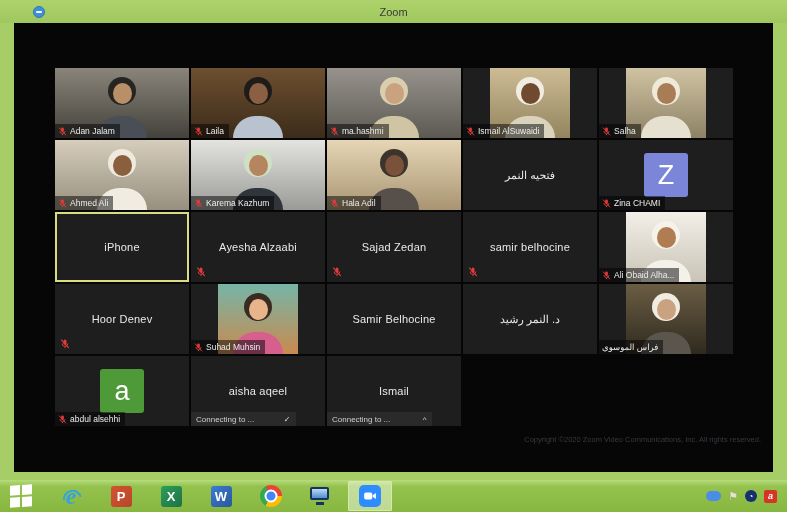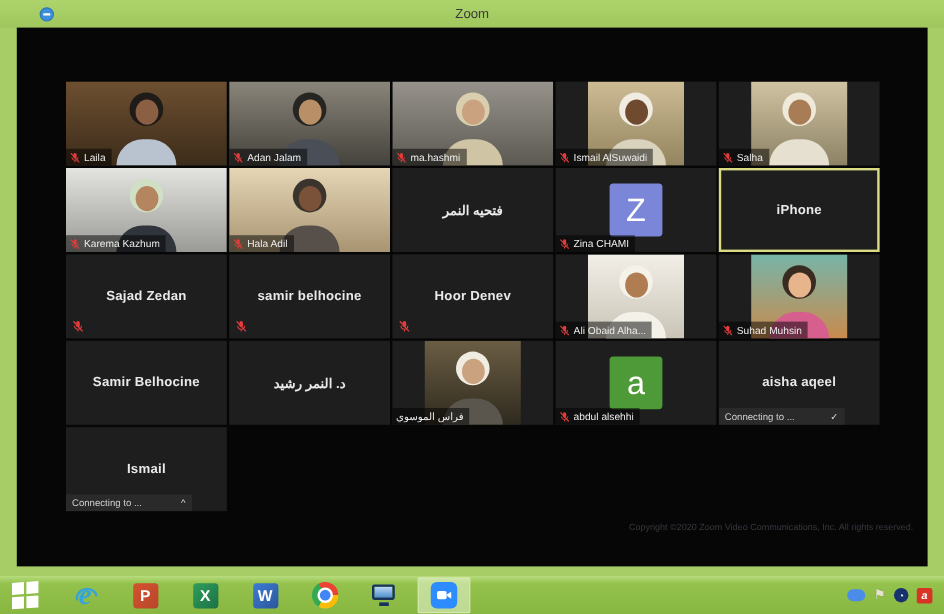--- a/index.html
+++ b/index.html
@@ -43,21 +43,21 @@
   .torso{position:absolute;left:50%;bottom:-4px;width:50px;height:26px;margin-left:-25px;border-radius:22px 22px 0 0;}
   
   .avatar{
     position:absolute;left:50%;top:50%;transform:translate(-50%,-50%);
     width:44px;height:44px;border-radius:3px;display:flex;align-items:center;justify-content:center;
   }
   .avatar-letter{color:#fff;font-size:27px;line-height:1;}
   
   .center-name{
     position:absolute;inset:0;display:flex;align-items:center;justify-content:center;
-    color:#e9e9e9;font-size:11px;font-weight:bold;letter-spacing:.2px;text-align:center;padding:0 6px;
+    color:#e9e9e9;font-size:11px;font-weight:normal;letter-spacing:.2px;text-align:center;padding:0 6px;
   }
   
   .badge{
     position:absolute;left:0;bottom:0;max-width:96%;
     background:rgba(0,0,0,0.5);display:flex;align-items:center;gap:3px;
     padding:2px 5px 2px 3px;box-sizing:border-box;
   }
   .badge-name{
     color:#ececec;font-size:8.5px;white-space:nowrap;overflow:hidden;text-overflow:ellipsis;
   }
@@ -124,60 +124,60 @@
 <body>
 
 <div class="titlebar">
   <div class="title-menu-btn"></div>
   <div class="title-text">Zoom</div>
 </div>
 
 <div class="app-window">
   <div class="video-grid">
       <div class="tile">
+    <div class="scene" style="background: linear-gradient(rgb(138, 133, 122), rgb(68, 66, 60));">
+      <div class="headwear" style="background: rgb(38, 37, 34);"></div>
+      <div class="head" style="background: rgb(185, 143, 104);"></div>
+      <div class="torso" style="background: rgb(73, 78, 87);"></div>
+    </div>
+
+    <div class="badge">
+      <span class="mic">
+        <svg width="9" height="9" viewBox="0 0 12 12">
+          <rect x="4.2" y="0.6" width="3.6" height="6.2" rx="1.8" fill="#e23b3b"></rect>
+          <path d="M2.6 5.4a3.4 3.4 0 0 0 6.8 0" stroke="#e23b3b" fill="none" stroke-width="1.1"></path>
+          <line x1="6" y1="8.8" x2="6" y2="11" stroke="#e23b3b" stroke-width="1.1"></line>
+          <line x1="1.4" y1="0.8" x2="10.6" y2="11" stroke="#e23b3b" stroke-width="1.3"></line>
+        </svg>
+      </span>
+      <span class="badge-name">Adan Jalam</span>
+    </div>
+
+  </div>
+      <div class="tile">
     <div class="scene" style="background: linear-gradient(rgb(109, 79, 48), rgb(60, 44, 26));">
       <div class="headwear" style="background: rgb(31, 27, 24);"></div>
       <div class="head" style="background: rgb(138, 95, 67);"></div>
       <div class="torso" style="background: rgb(185, 195, 207);"></div>
     </div>
 
     <div class="badge">
       <span class="mic">
         <svg width="9" height="9" viewBox="0 0 12 12">
           <rect x="4.2" y="0.6" width="3.6" height="6.2" rx="1.8" fill="#e23b3b"></rect>
           <path d="M2.6 5.4a3.4 3.4 0 0 0 6.8 0" stroke="#e23b3b" fill="none" stroke-width="1.1"></path>
           <line x1="6" y1="8.8" x2="6" y2="11" stroke="#e23b3b" stroke-width="1.1"></line>
           <line x1="1.4" y1="0.8" x2="10.6" y2="11" stroke="#e23b3b" stroke-width="1.3"></line>
         </svg>
       </span>
       <span class="badge-name">Laila</span>
     </div>
 
   </div>
       <div class="tile">
-    <div class="scene" style="background: linear-gradient(rgb(138, 133, 122), rgb(68, 66, 60));">
-      <div class="headwear" style="background: rgb(38, 37, 34);"></div>
-      <div class="head" style="background: rgb(185, 143, 104);"></div>
-      <div class="torso" style="background: rgb(73, 78, 87);"></div>
-    </div>
-
-    <div class="badge">
-      <span class="mic">
-        <svg width="9" height="9" viewBox="0 0 12 12">
-          <rect x="4.2" y="0.6" width="3.6" height="6.2" rx="1.8" fill="#e23b3b"></rect>
-          <path d="M2.6 5.4a3.4 3.4 0 0 0 6.8 0" stroke="#e23b3b" fill="none" stroke-width="1.1"></path>
-          <line x1="6" y1="8.8" x2="6" y2="11" stroke="#e23b3b" stroke-width="1.1"></line>
-          <line x1="1.4" y1="0.8" x2="10.6" y2="11" stroke="#e23b3b" stroke-width="1.3"></line>
-        </svg>
-      </span>
-      <span class="badge-name">Adan Jalam</span>
-    </div>
-
-  </div>
-      <div class="tile">
     <div class="scene" style="background: linear-gradient(rgb(151, 147, 140), rgb(92, 89, 83));">
       <div class="headwear" style="background: rgb(217, 207, 174);"></div>
       <div class="head" style="background: rgb(202, 162, 127);"></div>
       <div class="torso" style="background: rgb(207, 197, 164);"></div>
     </div>
 
     <div class="badge">
       <span class="mic">
         <svg width="9" height="9" viewBox="0 0 12 12">
           <rect x="4.2" y="0.6" width="3.6" height="6.2" rx="1.8" fill="#e23b3b"></rect>
@@ -224,20 +224,40 @@
           <path d="M2.6 5.4a3.4 3.4 0 0 0 6.8 0" stroke="#e23b3b" fill="none" stroke-width="1.1"></path>
           <line x1="6" y1="8.8" x2="6" y2="11" stroke="#e23b3b" stroke-width="1.1"></line>
           <line x1="1.4" y1="0.8" x2="10.6" y2="11" stroke="#e23b3b" stroke-width="1.3"></line>
         </svg>
       </span>
       <span class="badge-name">Salha</span>
     </div>
 
   </div>
       <div class="tile">
+    <div class="scene" style="background: linear-gradient(rgb(214, 205, 188), rgb(151, 144, 126));">
+      <div class="headwear" style="background: rgb(239, 234, 224);"></div>
+      <div class="head" style="background: rgb(138, 95, 61);"></div>
+      <div class="torso" style="background: rgb(240, 236, 226);"></div>
+    </div>
+
+    <div class="badge">
+      <span class="mic">
+        <svg width="9" height="9" viewBox="0 0 12 12">
+          <rect x="4.2" y="0.6" width="3.6" height="6.2" rx="1.8" fill="#e23b3b"></rect>
+          <path d="M2.6 5.4a3.4 3.4 0 0 0 6.8 0" stroke="#e23b3b" fill="none" stroke-width="1.1"></path>
+          <line x1="6" y1="8.8" x2="6" y2="11" stroke="#e23b3b" stroke-width="1.1"></line>
+          <line x1="1.4" y1="0.8" x2="10.6" y2="11" stroke="#e23b3b" stroke-width="1.3"></line>
+        </svg>
+      </span>
+      <span class="badge-name">Ahmed Ali</span>
+    </div>
+
+  </div>
+      <div class="tile">
     <div class="scene" style="background: linear-gradient(rgb(227, 227, 224), rgb(154, 154, 150));">
       <div class="headwear" style="background: rgb(207, 224, 196);"></div>
       <div class="head" style="background: rgb(181, 133, 96);"></div>
       <div class="torso" style="background: rgb(48, 52, 59);"></div>
     </div>
 
     <div class="badge">
       <span class="mic">
         <svg width="9" height="9" viewBox="0 0 12 12">
           <rect x="4.2" y="0.6" width="3.6" height="6.2" rx="1.8" fill="#e23b3b"></rect>
@@ -294,49 +314,49 @@
     </div>
 
   </div>
       <div class="tile active">
 
     <div class="center-name">iPhone</div>
 
   </div>
       <div class="tile">
 
-    <div class="center-name">Sajad Zedan</div>
+    <div class="center-name">Ayesha Alzaabi</div>
 
     <span class="mic-solo">
       <svg width="10" height="10" viewBox="0 0 12 12">
         <rect x="4.2" y="0.6" width="3.6" height="6.2" rx="1.8" fill="#e23b3b"></rect>
         <path d="M2.6 5.4a3.4 3.4 0 0 0 6.8 0" stroke="#e23b3b" fill="none" stroke-width="1.1"></path>
         <line x1="6" y1="8.8" x2="6" y2="11" stroke="#e23b3b" stroke-width="1.1"></line>
         <line x1="1.4" y1="0.8" x2="10.6" y2="11" stroke="#e23b3b" stroke-width="1.3"></line>
       </svg>
     </span>
 
   </div>
       <div class="tile">
 
-    <div class="center-name">samir belhocine</div>
+    <div class="center-name">Sajad Zedan</div>
 
     <span class="mic-solo">
       <svg width="10" height="10" viewBox="0 0 12 12">
         <rect x="4.2" y="0.6" width="3.6" height="6.2" rx="1.8" fill="#e23b3b"></rect>
         <path d="M2.6 5.4a3.4 3.4 0 0 0 6.8 0" stroke="#e23b3b" fill="none" stroke-width="1.1"></path>
         <line x1="6" y1="8.8" x2="6" y2="11" stroke="#e23b3b" stroke-width="1.1"></line>
         <line x1="1.4" y1="0.8" x2="10.6" y2="11" stroke="#e23b3b" stroke-width="1.3"></line>
       </svg>
     </span>
 
   </div>
       <div class="tile">
 
-    <div class="center-name">Hoor Denev</div>
+    <div class="center-name">samir belhocine</div>
 
     <span class="mic-solo">
       <svg width="10" height="10" viewBox="0 0 12 12">
         <rect x="4.2" y="0.6" width="3.6" height="6.2" rx="1.8" fill="#e23b3b"></rect>
         <path d="M2.6 5.4a3.4 3.4 0 0 0 6.8 0" stroke="#e23b3b" fill="none" stroke-width="1.1"></path>
         <line x1="6" y1="8.8" x2="6" y2="11" stroke="#e23b3b" stroke-width="1.1"></line>
         <line x1="1.4" y1="0.8" x2="10.6" y2="11" stroke="#e23b3b" stroke-width="1.3"></line>
       </svg>
     </span>
 
@@ -355,20 +375,34 @@
           <path d="M2.6 5.4a3.4 3.4 0 0 0 6.8 0" stroke="#e23b3b" fill="none" stroke-width="1.1"></path>
           <line x1="6" y1="8.8" x2="6" y2="11" stroke="#e23b3b" stroke-width="1.1"></line>
           <line x1="1.4" y1="0.8" x2="10.6" y2="11" stroke="#e23b3b" stroke-width="1.3"></line>
         </svg>
       </span>
       <span class="badge-name">Ali Obaid Alha...</span>
     </div>
 
   </div>
       <div class="tile">
+
+    <div class="center-name">Hoor Denev</div>
+
+    <span class="mic-solo">
+      <svg width="10" height="10" viewBox="0 0 12 12">
+        <rect x="4.2" y="0.6" width="3.6" height="6.2" rx="1.8" fill="#e23b3b"></rect>
+        <path d="M2.6 5.4a3.4 3.4 0 0 0 6.8 0" stroke="#e23b3b" fill="none" stroke-width="1.1"></path>
+        <line x1="6" y1="8.8" x2="6" y2="11" stroke="#e23b3b" stroke-width="1.1"></line>
+        <line x1="1.4" y1="0.8" x2="10.6" y2="11" stroke="#e23b3b" stroke-width="1.3"></line>
+      </svg>
+    </span>
+
+  </div>
+      <div class="tile">
     <div class="scene portrait" style="background: linear-gradient(rgb(118, 181, 168), rgb(201, 138, 78));">
       <div class="headwear" style="background: rgb(58, 43, 34);"></div>
       <div class="head" style="background: rgb(232, 180, 140);"></div>
       <div class="torso" style="background: rgb(214, 95, 142);"></div>
     </div>
 
     <div class="badge">
       <span class="mic">
         <svg width="9" height="9" viewBox="0 0 12 12">
           <rect x="4.2" y="0.6" width="3.6" height="6.2" rx="1.8" fill="#e23b3b"></rect>

